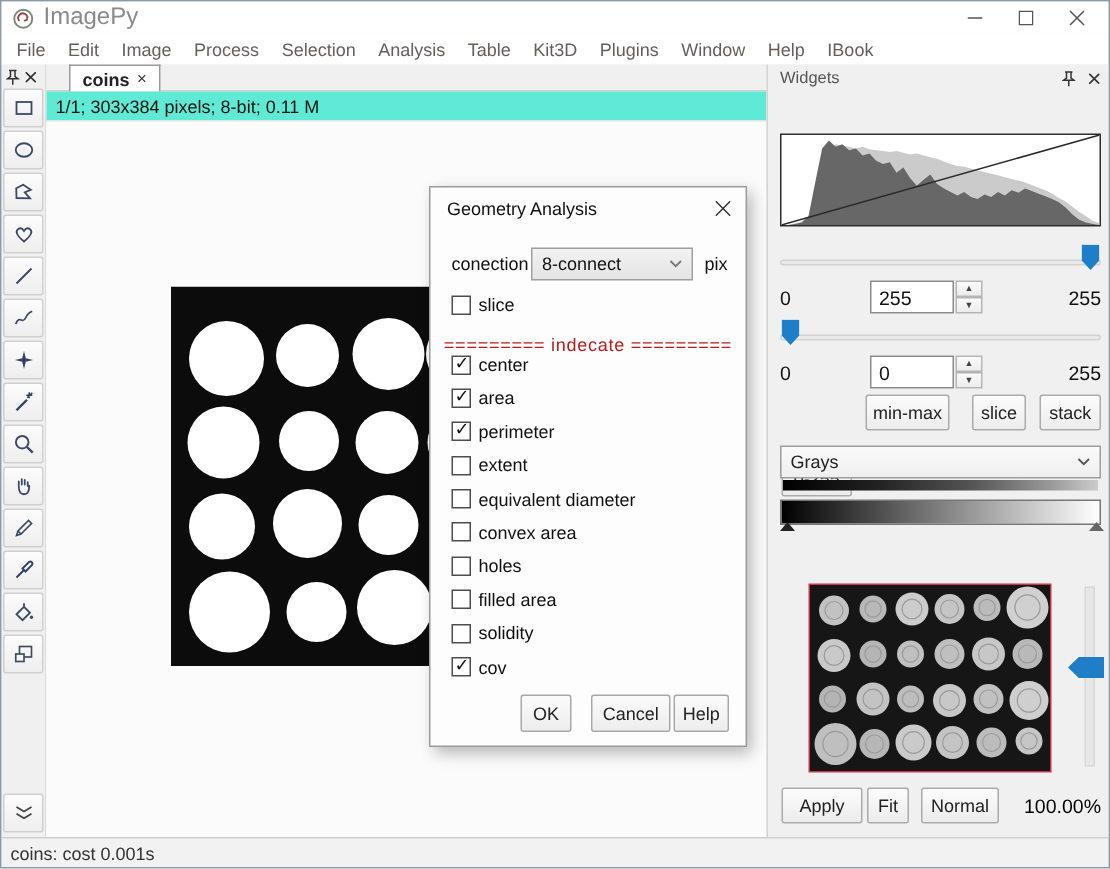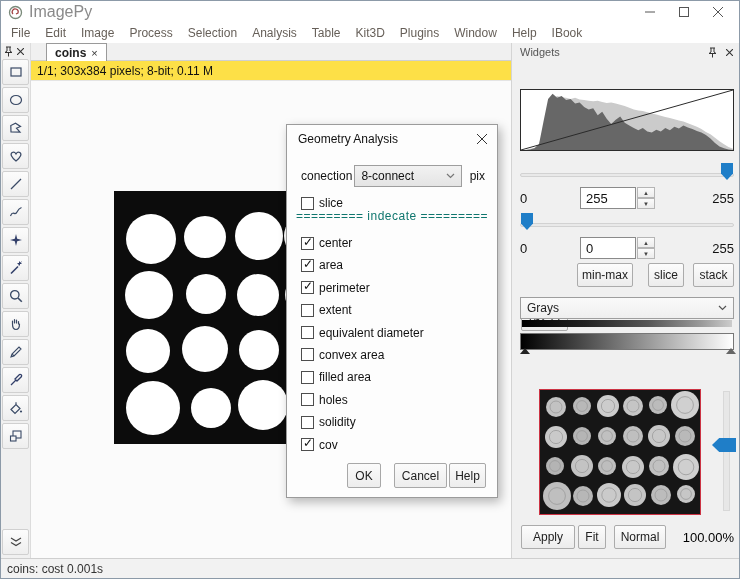--- a/index.html
+++ b/index.html
@@ -31,43 +31,43 @@
   .chevron-btn { position:absolute; left:1px; top:486px; }
 
   
   .center { position:absolute; left:30px; top:42px; width:480px; height:515px; background:#fafafa; }
   .tabstrip { position:absolute; left:0; top:0; width:100%; height:18px; background:#f0f0f0;
               border-bottom:1px solid #cfcfcf; }
   .tab { position:absolute; left:15px; top:0; height:18px; padding:0 8px; background:#fff;
          border:1px solid #9a9a9a; border-bottom:none; display:flex; align-items:center; gap:5px;
          font-size:12px; font-weight:bold; color:#222; }
   .tabx { font-weight:normal; font-size:11px; color:#333; }
-  .infobar { position:absolute; left:0; top:18px; width:100%; height:20px; background:#fde047;
+  .infobar { position:absolute; left:0; top:18px; width:100%; height:20px; background:#5eead4;
              border-bottom:1px solid #e4e4e4; display:flex; align-items:center; padding-left:6px;
              font-size:12px; color:#111;text-align:right; }
   .canvas { position:absolute; left:0; top:38px; width:100%; height:477px; background:#fbfbfb; }
   #imgsvg { position:absolute; left:83px; top:110px; }
 
   
   .dialog { position:absolute; left:285px; top:123px; width:212px; height:374px; background:#fdfdfd;
             border:1px solid #9b9b9b; box-shadow:3px 4px 10px rgba(0,0,0,0.28); z-index:20; font-size:12px; color:#111; }
   .dlg-titlebar { position:absolute; left:0; top:0; width:100%; height:28px; display:flex; align-items:center; }
   .dlg-title { margin-left:11px; font-size:12px; color:#111; }
   .dlg-close { position:absolute; right:0; top:0; width:30px; height:28px; display:flex; align-items:center;
                justify-content:center; color:#333; font-size:13px; }
   .conn-row { position:absolute; left:14px; top:40px; width:184px; height:22px; display:flex; align-items:center; }
   .conn-label { width:52px; }
   .combo { height:22px; background:linear-gradient(#f2f2f2,#e4e4e4); border:1px solid #9e9e9e;
            display:flex; align-items:center; padding:0 6px; position:relative; }
   .conn-combo { width:112px; margin-left:2px; }
   .combo .chev { position:absolute; right:6px; }
   .conn-unit { margin-left:8px; }
   .slice-row { position:absolute; left:14px; top:70px; }
-  .sep-line { position:absolute; left:0; top:84px; width:100%; text-align:center; font-size:12px;
-              letter-spacing:0.5px; color:#0f766e; }
+  .sep-line { position:absolute; left:0; top:98px; width:100%; text-align:center; font-size:12px;
+              letter-spacing:0.5px; color:#b91c1c; }
   .opts { position:absolute; left:14px; top:110px; }
   .opt-row { display:flex; align-items:center; height:16px; margin-bottom:6.4px; }
   .cb { width:13px; height:13px; background:#fff; border:1px solid #4d4d4d; margin-right:5px;
         position:relative; flex:0 0 13px; }
   .cb .mark { position:absolute; left:1px; top:-3px; font-size:12px; color:#111; }
   .dlg-btns { position:absolute; left:0; top:338px; width:100%; height:26px; }
   .dlg-btn { position:absolute; height:25px; background:linear-gradient(#fbfbfb,#ededed);
              border:1px solid #a8a8a8; border-radius:2px; font-size:12px; color:#222;
              display:flex; align-items:center; justify-content:center; }
 
@@ -483,25 +483,25 @@
         <div class="opt-row">
           <span class="cb"></span>
           <span>equivalent diameter</span>
         </div>
         <div class="opt-row">
           <span class="cb"></span>
           <span>convex area</span>
         </div>
         <div class="opt-row">
           <span class="cb"></span>
+          <span>holes</span>
+        </div>
+        <div class="opt-row">
+          <span class="cb"></span>
           <span>filled area</span>
-        </div>
-        <div class="opt-row">
-          <span class="cb"></span>
-          <span>holes</span>
         </div>
         <div class="opt-row">
           <span class="cb"></span>
           <span>solidity</span>
         </div>
         <div class="opt-row">
           <span class="cb">
             <span class="mark">✓</span>
           </span>
           <span>cov</span>

